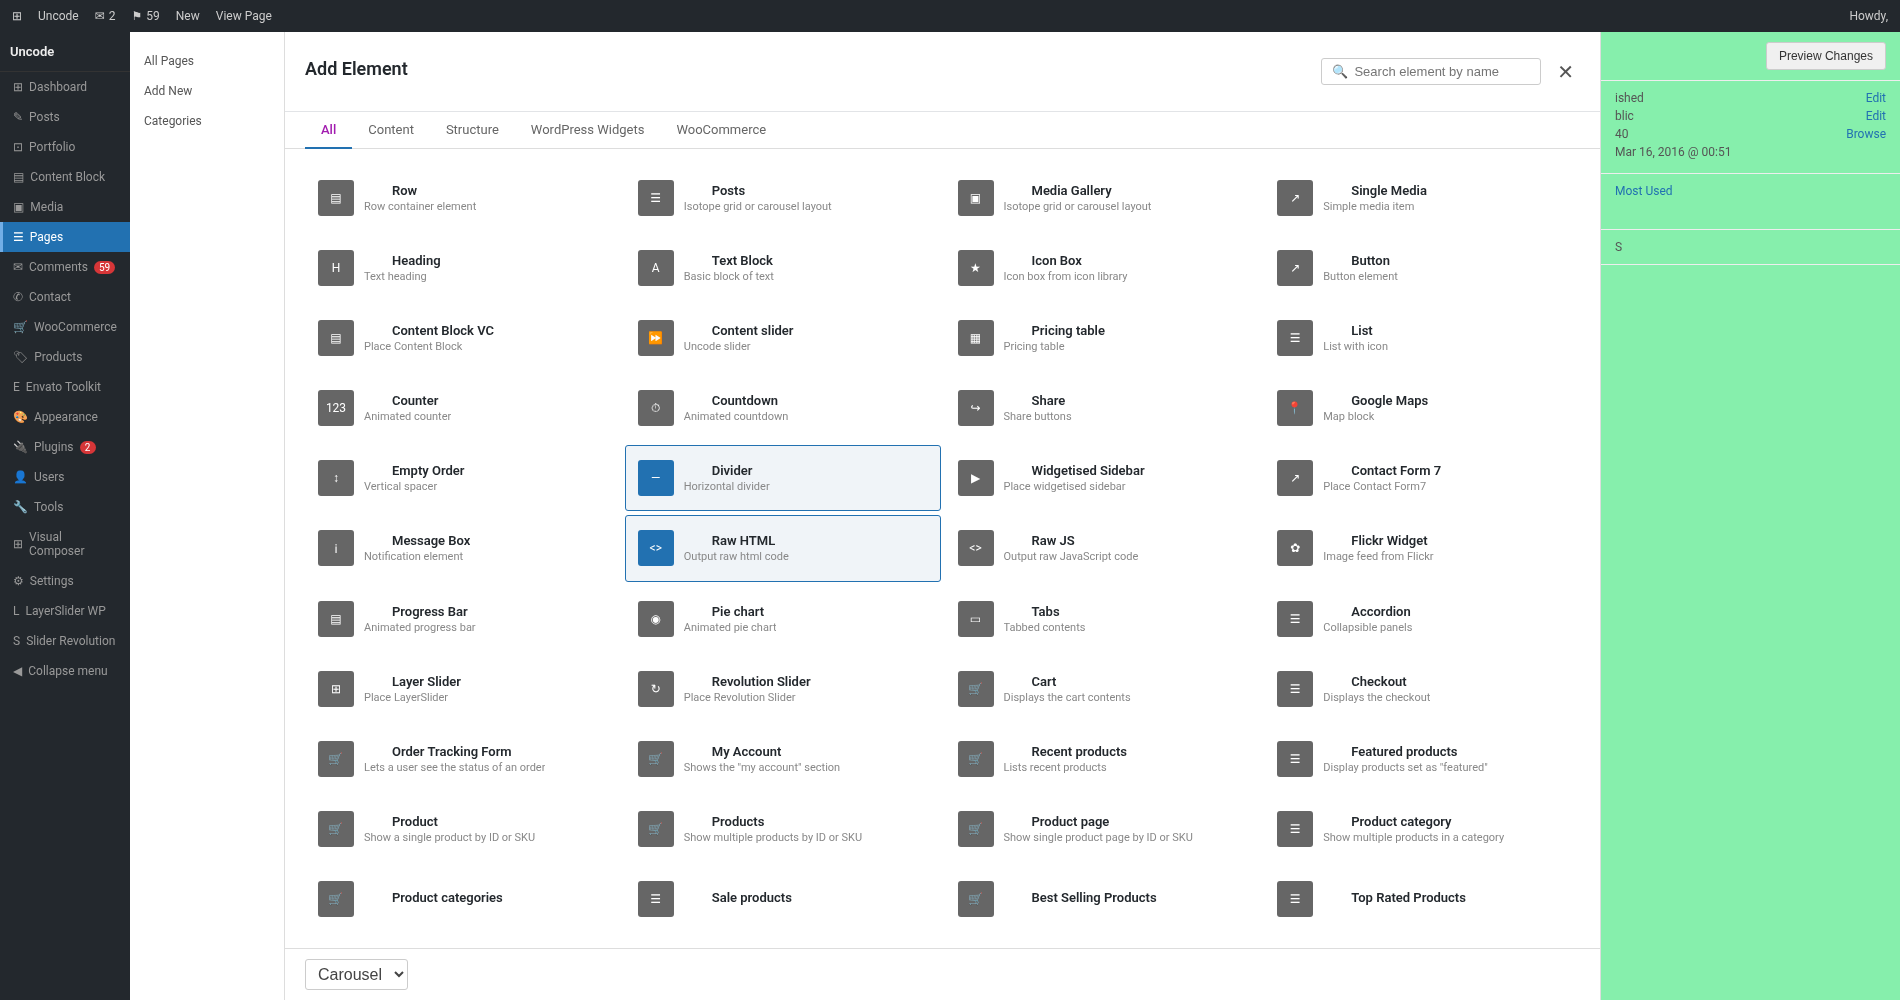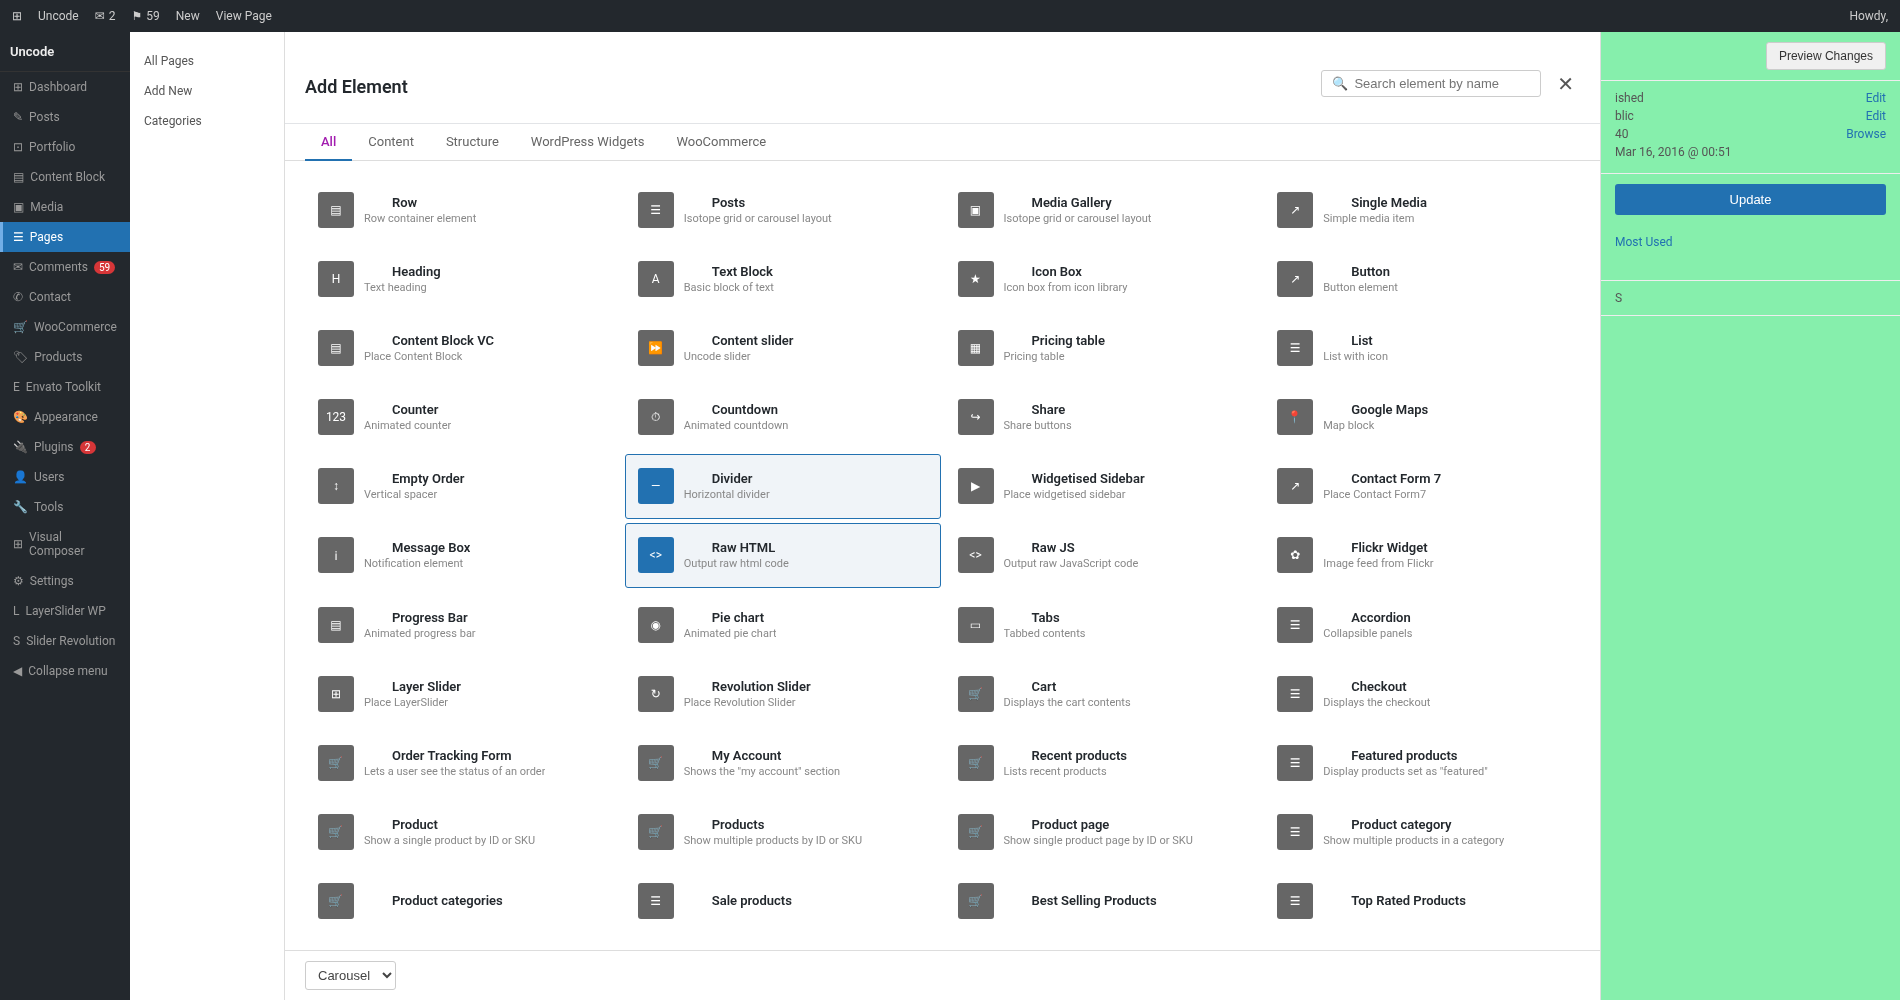--- a/index.html
+++ b/index.html
@@ -68,27 +68,26 @@
       position: absolute;
       top: 0; left: 0; right: 0; bottom: 0;
       background: #fff;
       display: flex;
       flex-direction: column;
       overflow: hidden;
     }
 
     .modal-header {
       display: flex;
-      align-items: flex-end;
+      align-items: flex-start;
       justify-content: space-between;
       padding: 26px 20px;
       border-bottom: 1px solid #e2e4e7;
       background: #fff;
       flex-shrink: 0;
-      margin-top: 12px;
     }
     .modal-title { font-size: 18px; font-weight: 600; color: #23282d; }
     .modal-header-right { display: flex; align-items: center; gap: 10px; }
     .search-box {
       display: flex;
       align-items: center;
       border: 1px solid #ccc;
       border-radius: 3px;
       padding: 5px 10px;
       gap: 6px;
@@ -167,21 +166,21 @@
       background: #fff;
       flex-shrink: 0;
       display: flex;
       align-items: center;
       gap: 10px;
     }
     .carousel-select {
       padding: 5px 8px;
       border: 1px solid #ccc;
       border-radius: 3px;
-      font-size: 13px;
+      font-size: 16px;
       background: #fff;
       color: #444;
     }
 
     
     .right-panel { width: 300px; background: #86efac; border-left: 1px solid #ddd; flex-shrink: 0; overflow-y: auto; display: flex; flex-direction: column; }
     .right-panel-header { padding: 10px 14px; border-bottom: 1px solid #eee; display: flex; justify-content: space-between; align-items: center; }
     .right-panel-title { font-size: 12px; color: #555; }
     .preview-changes-btn {
       background: #f0f0f0;
@@ -678,21 +677,20 @@
           <a class="right-link">Edit</a>
         </div>
         <div class="right-row">
           <span>40</span>
           <a class="right-link">Browse</a>
         </div>
         <div class="right-row">
           <span>Mar 16, 2016 @ 00:51</span>
         </div>
       </div>
-      <button class="update-btn">Update</button>
       <div class="right-section">
         <div class="right-most-used">Most Used</div>
       </div>
       <div class="right-section">
         <div style="font-size:12px;color:#555;">S</div>
       </div>
     </div>
   </div>
 </div>
 

